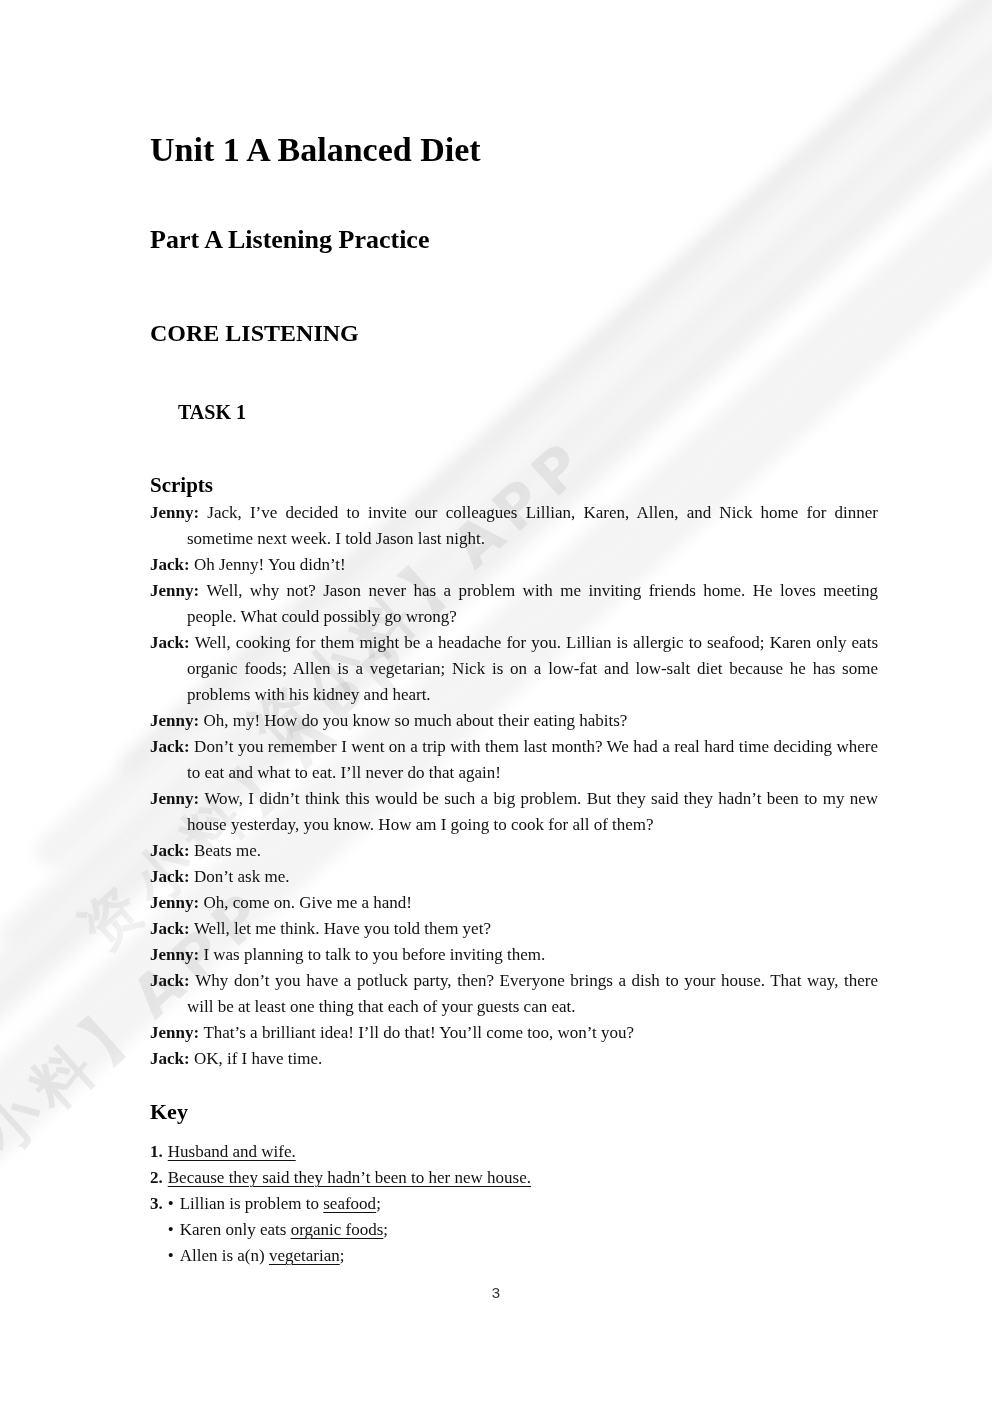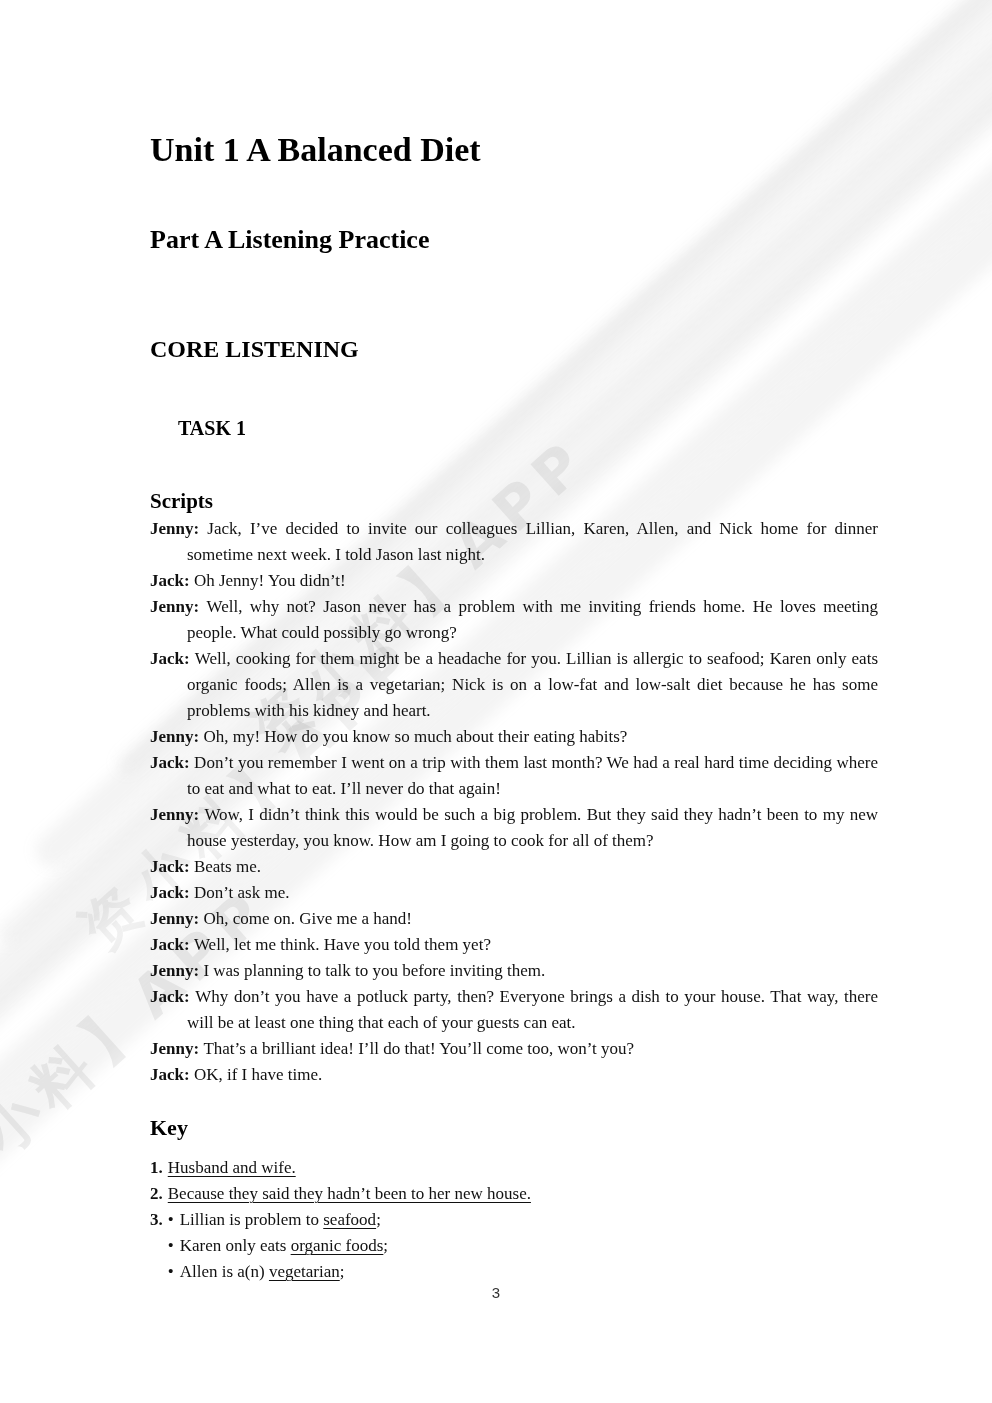--- a/index.html
+++ b/index.html
@@ -44,21 +44,21 @@
     transform-origin: left center;
   }
   .wm1 { top: 1150px; left: -60px; }
   .wm2 { top: 900px;  left: 90px;  color: rgba(120,120,120,0.10); }
   .wm3 { top: 700px;  left: 260px; }
   
   .content { position: relative; padding: 130px 114px 0 150px; }
   h1, h2, h3, h4 { margin: 0; font-weight: bold; color: #000; }
   .title            { font-size: 34px; line-height: 40px; }
   .section-heading  { font-size: 26px; line-height: 32px; margin-top: 54px; }
-  .core-heading     { font-size: 24px; line-height: 30px; margin-top: 78px; }
+  .core-heading     { font-size: 24px; line-height: 30px; margin-top: 62px; }
   .task-heading     { font-size: 20px; line-height: 24px; margin-top: 52px; margin-left: 28px; }
   .scripts-heading  { font-size: 21px; line-height: 26px; margin-top: 48px; }
   .key-heading      { font-size: 22px; line-height: 26px; margin-top: 27px; }
   .dialogue { margin-top: 2px; }
   .dialogue-line {
     font-size: 17px;
     line-height: 26px;
     text-align: justify;
     padding-left: 37px;
     text-indent: -37px;

